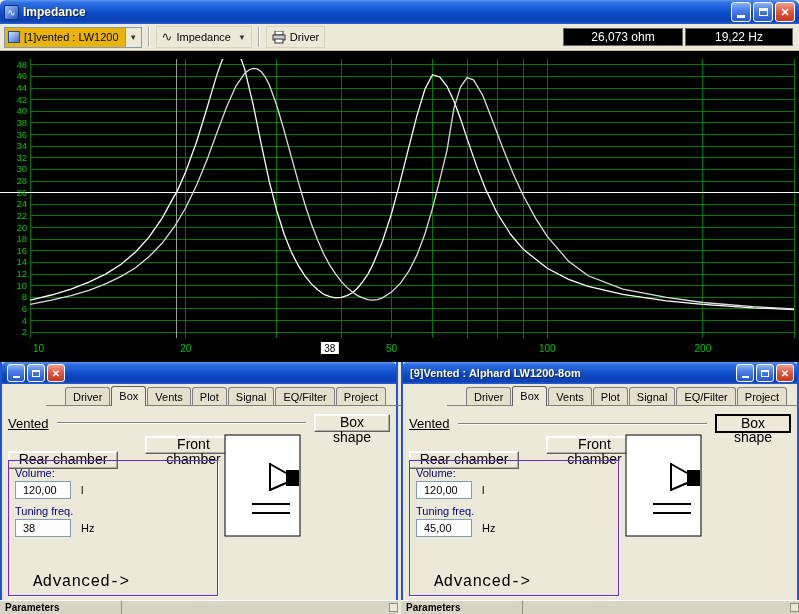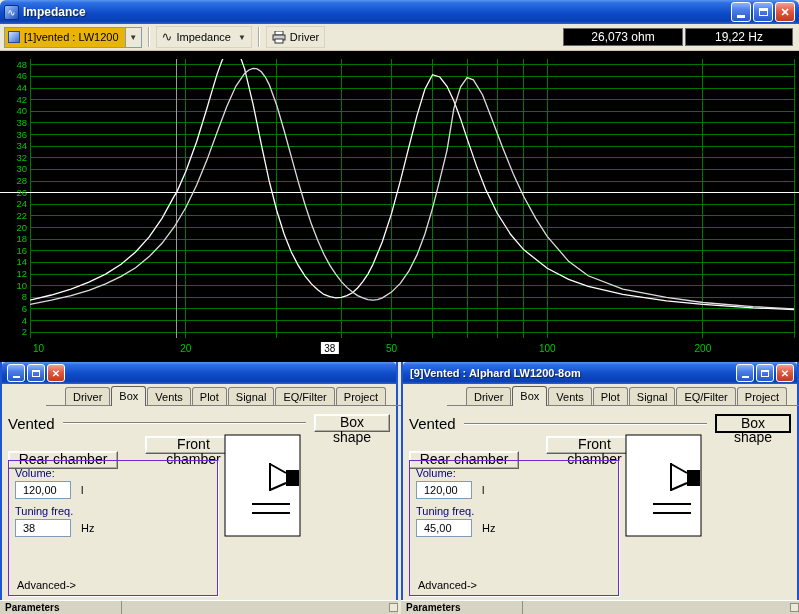--- a/index.html
+++ b/index.html
@@ -60,37 +60,37 @@
   .cglyph-min{width:7px;height:2px;background:#fff;align-self:flex-end;margin-bottom:3px;}
   .cglyph-max{width:8px;height:7px;border:1px solid #fff;border-top:2px solid #fff;}
 
   .tabs{position:absolute;left:0;top:24px;width:100%;height:20px;padding-left:19px;border-bottom:1px solid #808080;margin-left:44px;}
   .tab{display:inline-block;font-size:11px;padding:3px 7px 2px 7px;border:1px solid #808080;border-bottom:none;
     border-radius:3px 3px 0 0;background:#E4E0CC;margin-right:1px;position:relative;top:1px;color:#000;}
   .tab.active{background:#ECE9D8;border-color:#606060;top:0;height:20px;box-shadow:0 1px 0 #ECE9D8;}
 
   .content{position:absolute;left:0;top:44px;right:0;bottom:0;background:#ECE9D8;}
   .vrow{position:absolute;left:6px;top:8px;right:6px;display:flex;align-items:center;}
-  .vlabel{font-size:15px;margin-right:8px;}
+  .vlabel{font-size:13px;margin-right:8px;text-decoration:underline;}
   .vline{flex:1;height:2px;border-top:1px solid #808080;border-bottom:1px solid #fff;margin-right:8px;}
   .btn{font-size:14px;background:#ECE9D8;border:1px solid;border-color:#fff #606060 #606060 #fff;
     box-shadow:inset -1px -1px 0 #b0aca0,inset 1px 1px 0 #fdfdf8;height:18px;line-height:15px;padding:0 6px;}
   .btn.boxshape{width:76px;}
   .btn.boxshape.focused{border:2px solid #000;box-shadow:none;height:19px;line-height:14px;}
   .chrow{position:absolute;left:6px;top:30px;}
   .btn.chamber{margin-right:23px;}
   .btn.rear{width:110px;}
   .btn.front{width:96px;}
   .fields{position:absolute;left:6px;top:54px;width:210px;bottom:4px;
     border:1px solid #6d28d9;box-shadow:1px 1px 0 #fff;}
   .flabel{font-size:11px;color:#00007F;margin:6px 0 2px 6px;}
   .frow{display:flex;align-items:center;margin-left:6px;}
   .tinput{width:56px;height:18px;border:1px solid #7F9DB9;font-size:11px;padding:1px 7px;background:#fff;}
   .unit{font-size:11px;margin-left:10px;}
-  .advanced{position:absolute;left:8px;bottom:4px;font-size:11px;}
+  .advanced{position:absolute;left:24px;bottom:4px;font-size:16px;font-family:Liberation Mono, monospace;}
   .boxdraw{position:absolute;left:222px;top:28px;width:78px;height:104px;}
 
   .statusbar{position:absolute;top:600px;width:398px;height:14px;background:#D8D4C4;
     border-top:1px solid #fff;display:flex;align-items:center;justify-content:space-between;}
   .sb-label{font-size:10px;font-weight:bold;padding-left:5px;width:122px;height:13px;line-height:13px;
     border-right:1px solid #909080;}
   .sb-btn{width:9px;height:9px;margin-left:3px;border:1px solid #909080;background:#ECE9D8;}
 </style>
 </head>
 <body>

